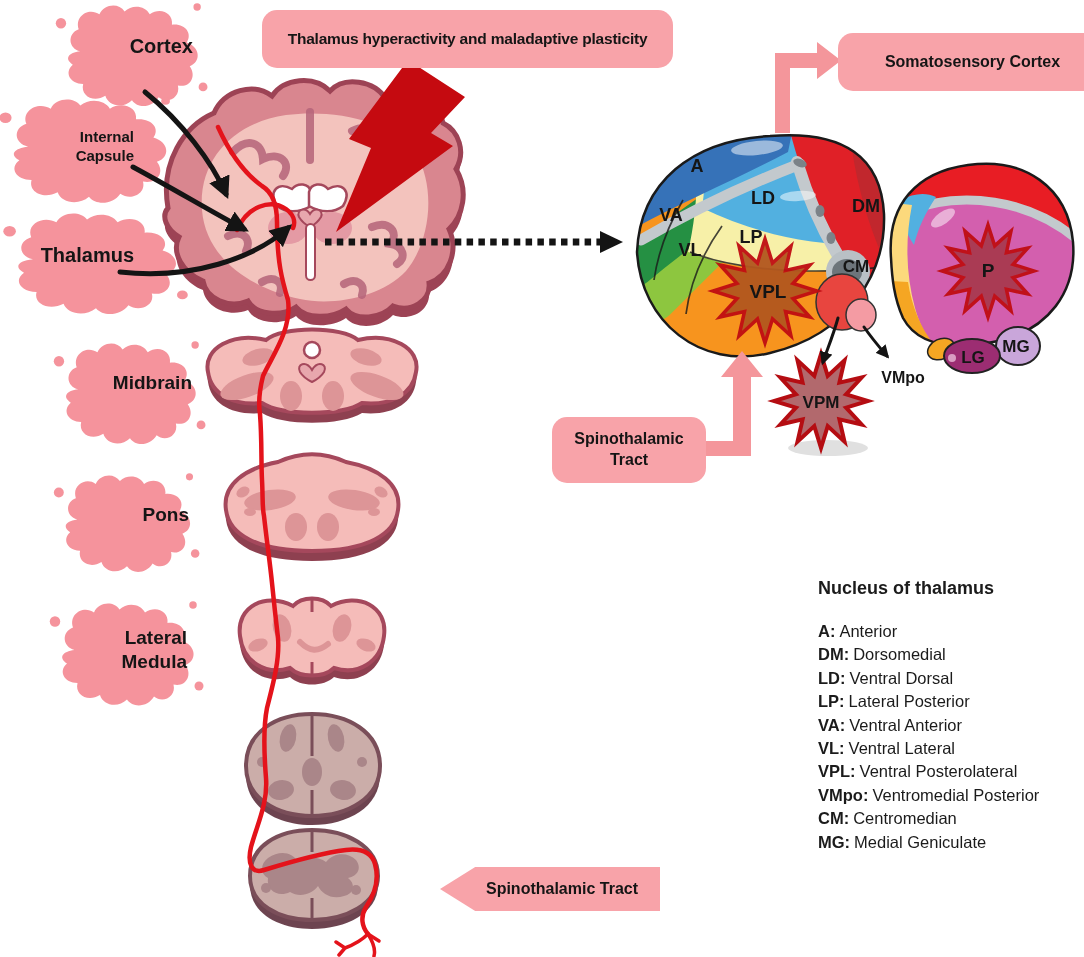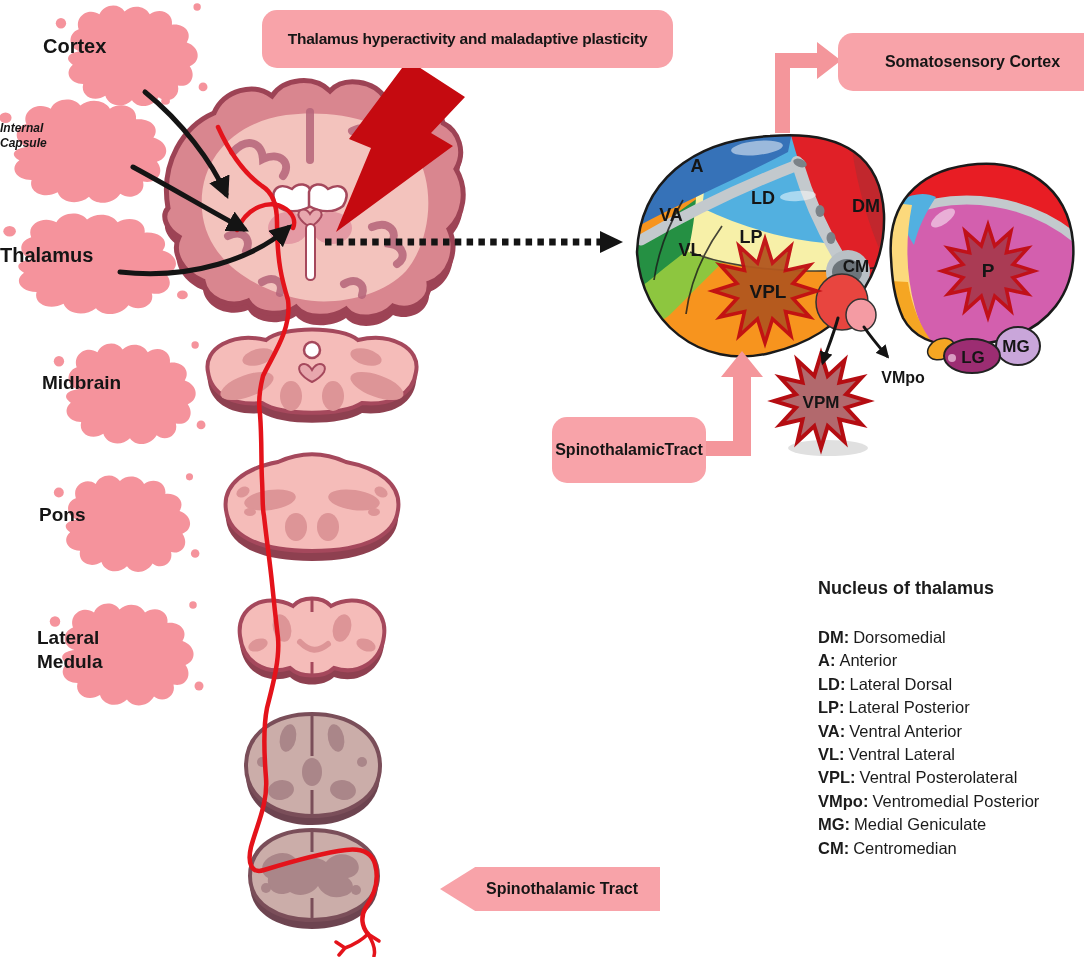--- a/index.html
+++ b/index.html
@@ -1,29 +1,29 @@
 <!DOCTYPE html>
 <html><head>
 <meta charset="utf-8">
 <style>
   html,body{margin:0;padding:0;background:#fff;}
   .stage{position:relative;width:1084px;height:957px;background:#fff;overflow:hidden;
          font-family:"Liberation Sans",sans-serif;}
   .stage svg.layer{position:absolute;left:0;top:0;}
-  .olabel{position:absolute;text-align:left;font-weight:bold;color:#151515;line-height:1.25;}
+  .olabel{position:absolute;text-align:right;font-weight:bold;color:#151515;line-height:1.25;}
   .pinkbox{position:absolute;background:#f8a3a9;border-radius:15px;display:flex;
            align-items:center;justify-content:center;text-align:right;
            font-weight:bold;color:#151515;}
   .banner{left:262px;top:10px;width:411px;height:58px;font-size:15.5px;white-space:nowrap;letter-spacing:-0.2px;}
   .somato{left:838px;top:33px;width:269px;height:58px;font-size:16px;}
-  .spright{left:552px;top:417px;width:154px;height:66px;font-size:16px;flex-direction:row;line-height:1.3;}
+  .spright{left:552px;top:417px;width:154px;height:66px;font-size:16px;flex-direction:column;line-height:1.3;}
   .spbottom{left:440px;top:867px;width:220px;height:44px;font-size:16px;border-radius:0;
             clip-path:polygon(0 50%,16% 0,100% 0,100% 100%,16% 100%);padding-left:24px;box-sizing:border-box;}
   .legend{position:absolute;left:818px;top:578px;width:266px;color:#1b1b1b;}
-  .legend-title{font-size:18px;font-weight:bold;margin-bottom:27px;}
+  .legend-title{font-size:18px;font-weight:bold;margin-bottom:21px;}
   .legend-entry{font-size:16.5px;line-height:23.4px;}
   .legend-entry .abbr{font-weight:bold;margin-right:4px;}
   .ntxt{font-family:"Liberation Sans",sans-serif;font-weight:bold;fill:#151515;}
 </style>
 </head>
 <body>
 
 <div class="stage">
 
 <svg class="layer" width="1084" height="957" viewBox="0 0 1084 957">
@@ -253,21 +253,21 @@
     <text class="ntxt" x="856" y="272" font-size="17">CM</text>
     <text class="ntxt" x="988" y="277" font-size="19">P</text>
     <text class="ntxt" x="973" y="363" font-size="17">LG</text>
     <text class="ntxt" x="1016" y="352" font-size="17">MG</text>
     <text class="ntxt" x="821" y="408" font-size="17">VPM</text>
     <text class="ntxt" x="903" y="383" font-size="16">VMpo</text>
   </g>
 </svg>
 
 <div class="olabel" style="left:43px;top:34px;width:150px;font-size:20px;">Cortex</div>
-<div class="olabel" style="left:0px;top:121px;width:134px;font-size:12px;font-style:italic;">
+<div class="olabel" style="left:0px;top:128px;width:134px;font-size:15px;">
   <div>Internal</div>
   <div>Capsule</div>
 </div>
 <div class="olabel" style="left:0px;top:243px;width:134px;font-size:20px;">Thalamus</div>
 <div class="olabel" style="left:42px;top:371px;width:150px;font-size:19px;">Midbrain</div>
 <div class="olabel" style="left:39px;top:503px;width:150px;font-size:19px;">Pons</div>
 <div class="olabel" style="left:37px;top:626px;width:150px;font-size:19px;">
   <div>Lateral</div>
   <div>Medula</div>
 </div>
@@ -276,26 +276,26 @@
 <div class="pinkbox somato">Somatosensory Cortex</div>
 <div class="pinkbox spright">
   <div>Spinothalamic</div>
   <div>Tract</div>
 </div>
 <div class="pinkbox spbottom">Spinothalamic Tract</div>
 
 <div class="legend">
   <div class="legend-title">Nucleus of thalamus</div>
   <div class="legend-entries">
+    <div class="legend-entry"><span class="abbr">A:</span><span>Anterior</span></div>
     <div class="legend-entry"><span class="abbr">DM:</span><span>Dorsomedial</span></div>
-    <div class="legend-entry"><span class="abbr">A:</span><span>Anterior</span></div>
-    <div class="legend-entry"><span class="abbr">LD:</span><span>Lateral Dorsal</span></div>
+    <div class="legend-entry"><span class="abbr">LD:</span><span>Ventral Dorsal</span></div>
     <div class="legend-entry"><span class="abbr">LP:</span><span>Lateral Posterior</span></div>
     <div class="legend-entry"><span class="abbr">VA:</span><span>Ventral Anterior</span></div>
     <div class="legend-entry"><span class="abbr">VL:</span><span>Ventral Lateral</span></div>
     <div class="legend-entry"><span class="abbr">VPL:</span><span>Ventral Posterolateral</span></div>
     <div class="legend-entry"><span class="abbr">VMpo:</span><span>Ventromedial Posterior</span></div>
+    <div class="legend-entry"><span class="abbr">CM:</span><span>Centromedian</span></div>
     <div class="legend-entry"><span class="abbr">MG:</span><span>Medial Geniculate</span></div>
-    <div class="legend-entry"><span class="abbr">CM:</span><span>Centromedian</span></div>
   </div>
 </div>
 
 </div>
 
 </body></html>

